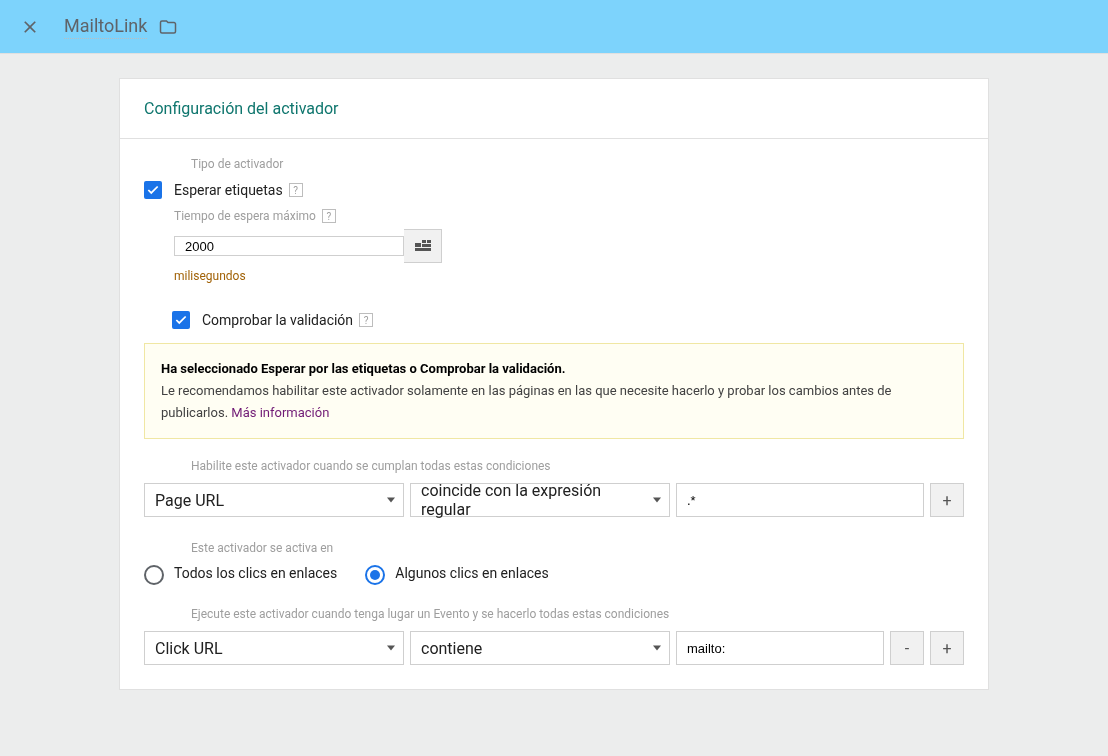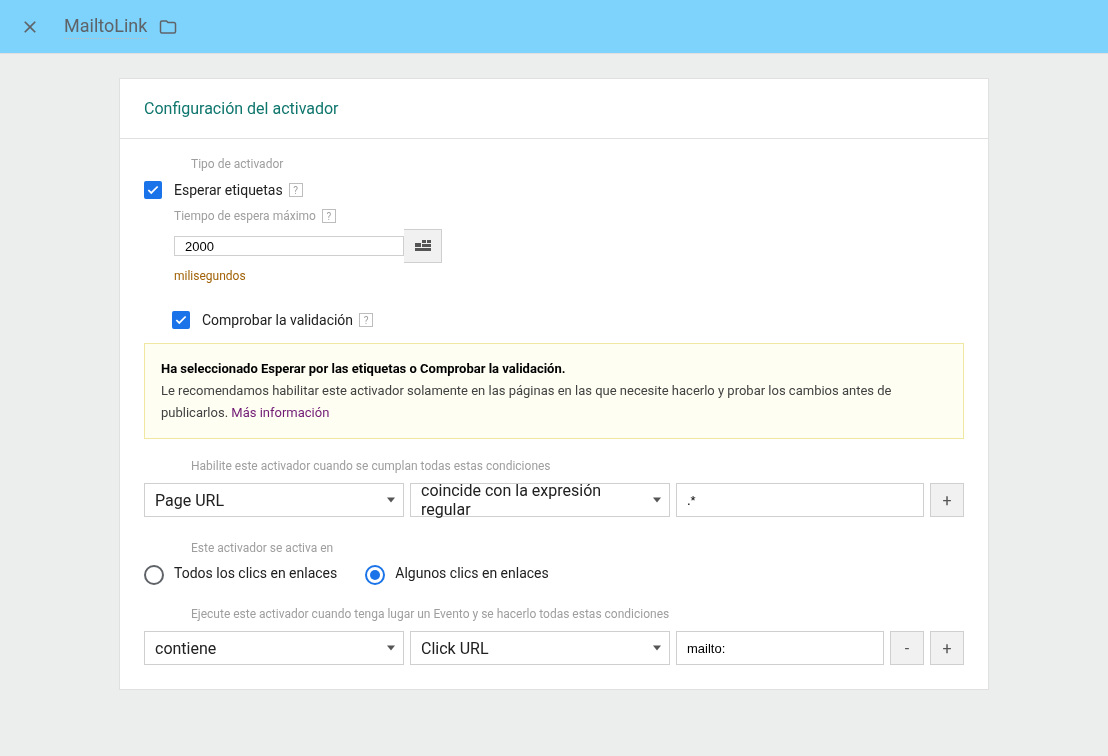--- a/index.html
+++ b/index.html
@@ -134,25 +134,25 @@
           <div class="radio selected">
               <div class="radio-dot"></div>
             </div>
           <span class="radio-label">Algunos clics en enlaces</span>
         </div>
       </div>
 
       <div class="section-label">Ejecute este activador cuando tenga lugar un Evento y se hacerlo todas estas condiciones</div>
       <div class="cond-row" style="margin-bottom:0">
         <div class="select fixed-w">
-          <span>contiene</span>
+          <span>Click URL</span>
             <span class="caret"></span>
         </div>
         <div class="select fixed-w">
-          <span>Click URL</span>
+          <span>contiene</span>
             <span class="caret"></span>
         </div>
         <input class="value-input" value="mailto:" style="">
         <div class="square-btn">-</div>
         <div class="square-btn">+</div>
       </div>
 
     </div>
   </div>
 </div>

